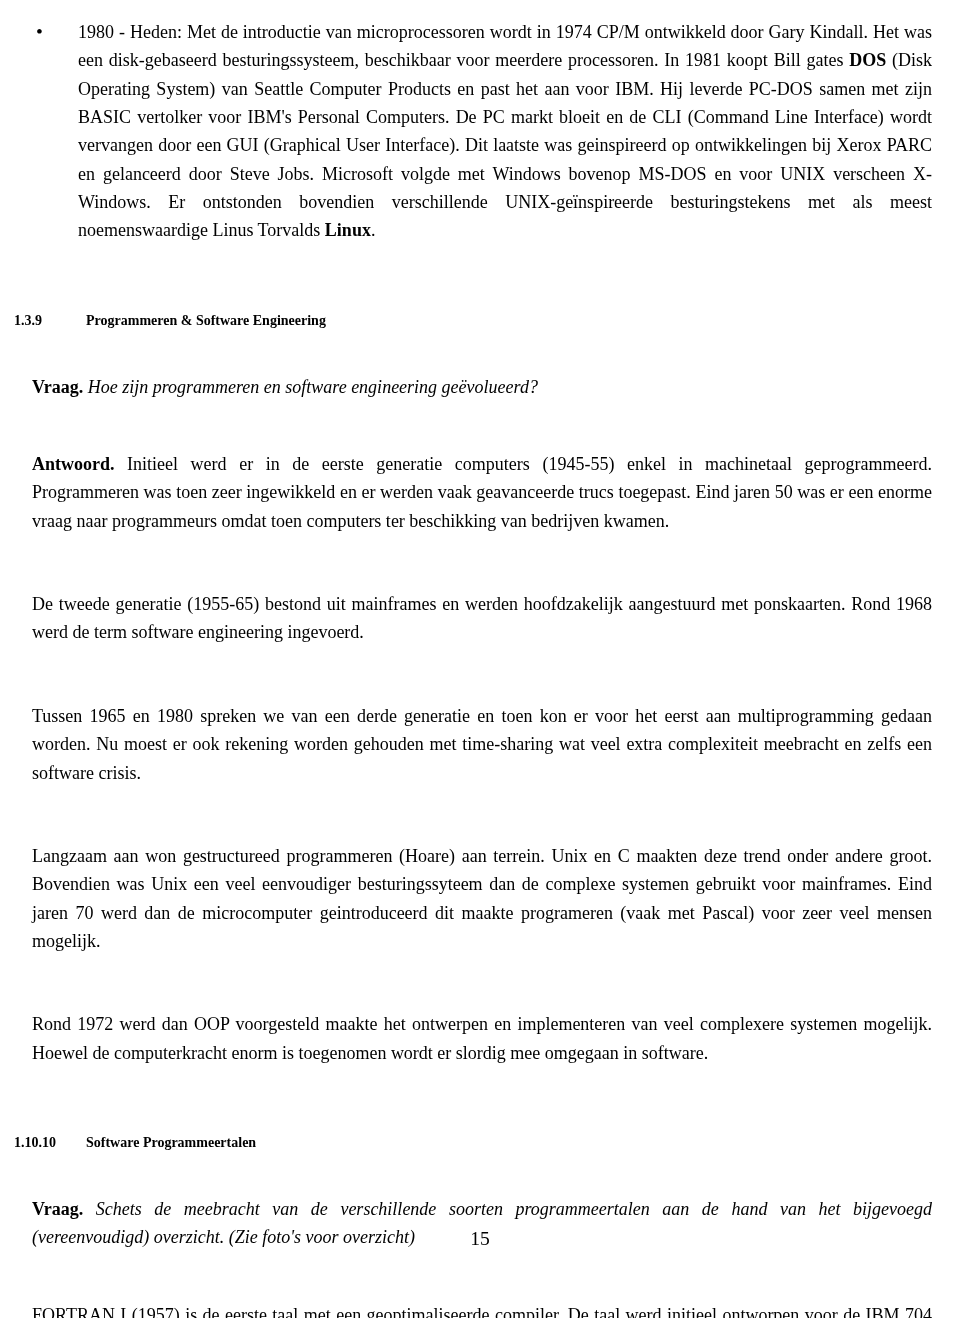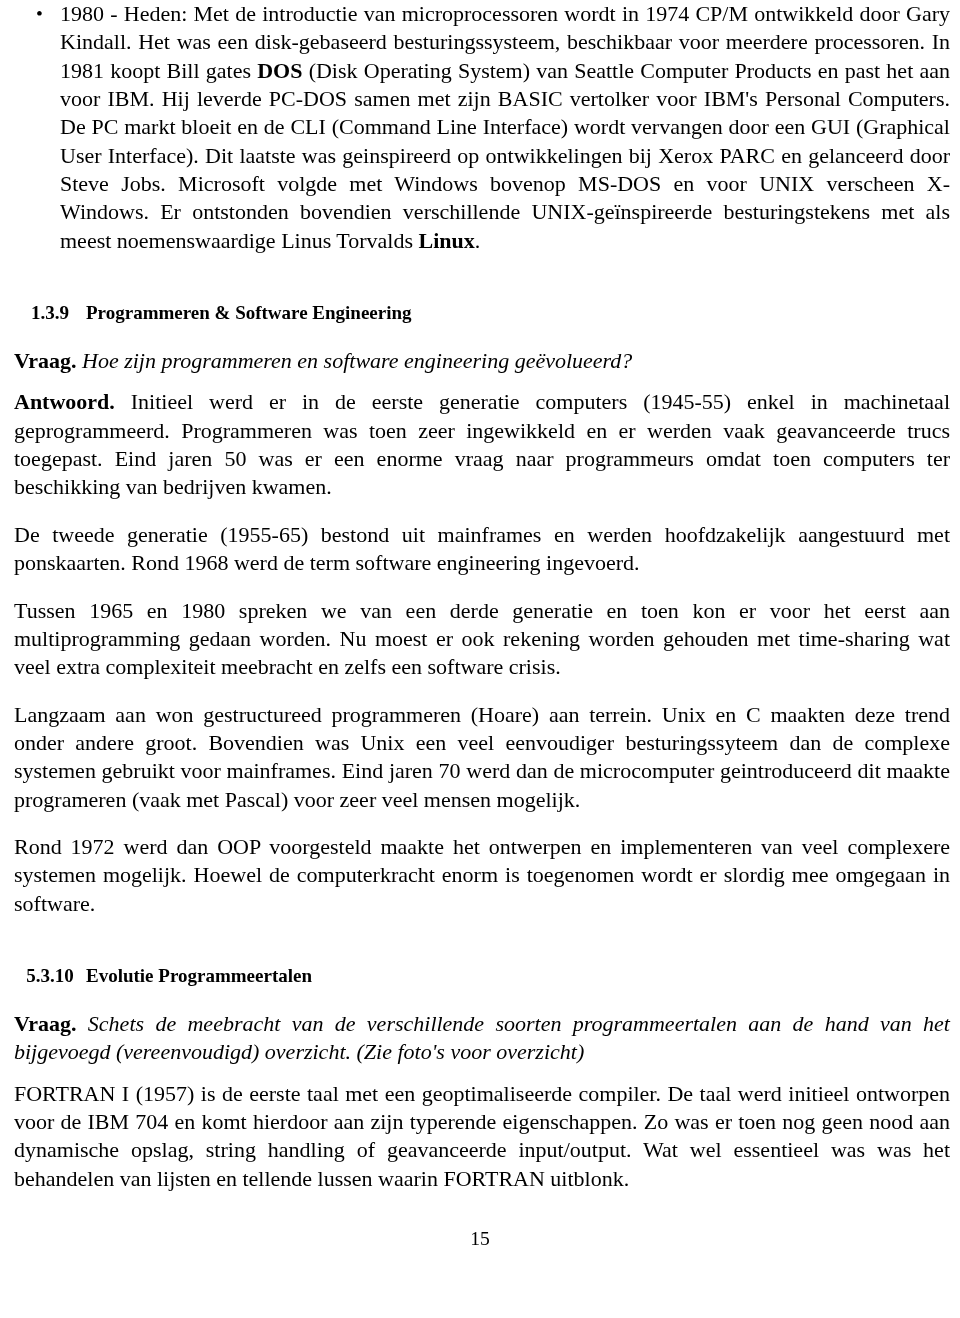--- a/index.html
+++ b/index.html
@@ -16,48 +16,47 @@
     color: #000000;
     overflow: hidden;
   }
   .content {
     position: absolute;
     left: 14px;
     top: 0px;
     width: 936px;
   }
   p {
-    margin: 0;
-    font-size: 22px;
+    margin: 18px;
+    font-size: 18px;
     line-height: 28.35px;
     text-align: justify;
     text-justify: inter-word;
     -webkit-hyphens: none;
     hyphens: none;
   }
   .bullet-item {
     position: relative;
     padding-left: 46px;
     margin-bottom: 0;
   }
   .bullet-dot {
     position: absolute;
     left: 22px;
     top: 0;
     font-size: 19.6px;
     line-height: 28.35px;
   }
   h2.section-head {
     margin: 0;
-    font-size: 19px;
+    font-size: 14px;
     line-height: 28px;
     font-weight: bold;
     font-family: "Liberation Serif", "DejaVu Serif", serif;
     display: flex;
-    text-align: center;
   }
   h2.section-head .num {
     display: inline-block;
     min-width: 72px;
     flex: 0 0 auto;
   }
   .gap-before-head { height: 44px; }
   .gap-after-head  { height: 20px; }
   .para-gap        { height: 19px; }
   .para-gap-sm     { height: 13px; }
@@ -114,22 +113,22 @@
 
     <p>Langzaam aan won gestructureed programmeren (Hoare) aan terrein. Unix en C maakten deze trend onder andere groot. Bovendien was Unix een veel eenvoudiger besturingssyteem dan de complexe systemen gebruikt voor mainframes. Eind jaren 70 werd dan de microcomputer geintroduceerd dit maakte programeren (vaak met Pascal) voor zeer veel mensen mogelijk.</p>
 
     <div class="para-gap"></div>
 
     <p>Rond 1972 werd dan OOP voorgesteld maakte het ontwerpen en implementeren van veel complexere systemen mogelijk. Hoewel de computerkracht enorm is toegenomen wordt er slordig mee omgegaan in software.</p>
 
     <div class="gap-before-head"></div>
 
     <h2 class="section-head">
-      <span class="num">5.3.10</span>
-      <span>Evolutie Programmeertalen</span>
+      <span class="num">1.10.10</span>
+      <span>Software Programmeertalen</span>
     </h2>
 
     <div class="gap-after-head"></div>
 
     <p><span class="lead">Vraag.</span> <span class="qtext">Schets de meebracht van de verschillende soorten programmeertalen aan de hand van het bijgevoegd (vereenvoudigd) overzicht. (Zie foto's voor overzicht)</span></p>
 
     <div class="para-gap-sm"></div>
 
 
     <p>FORTRAN I (1957) is de eerste taal met een geoptimaliseerde compiler. De taal werd initieel ontworpen voor de IBM 704 en komt hierdoor aan zijn typerende eigenschappen. Zo was er toen nog geen nood aan dynamische opslag, string handling of geavanceerde input/output. Wat wel essentieel was was het behandelen van lijsten en tellende lussen waarin FORTRAN uitblonk.</p>

